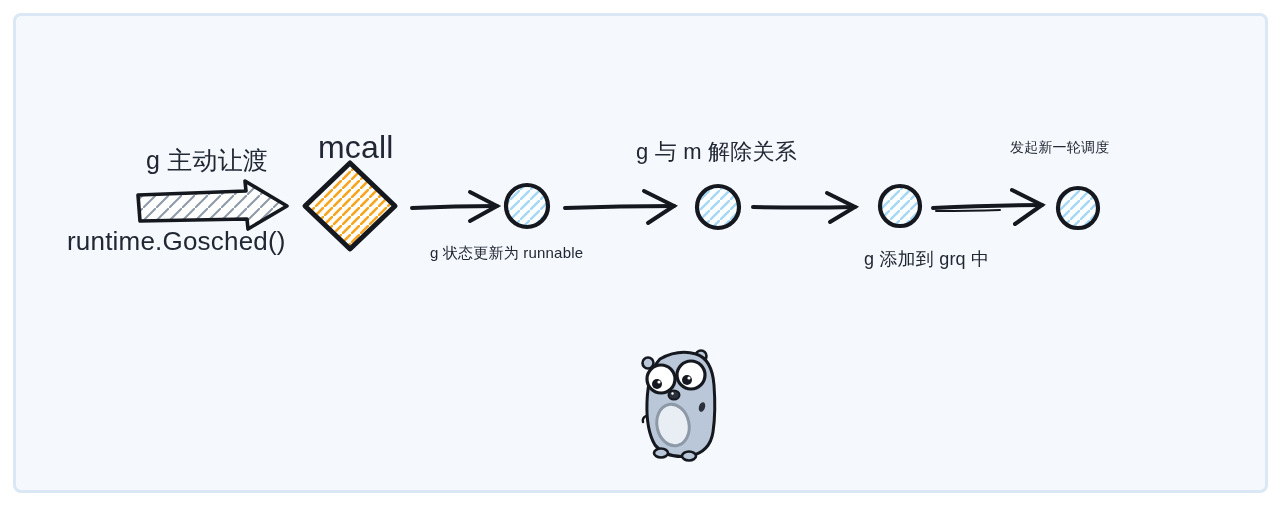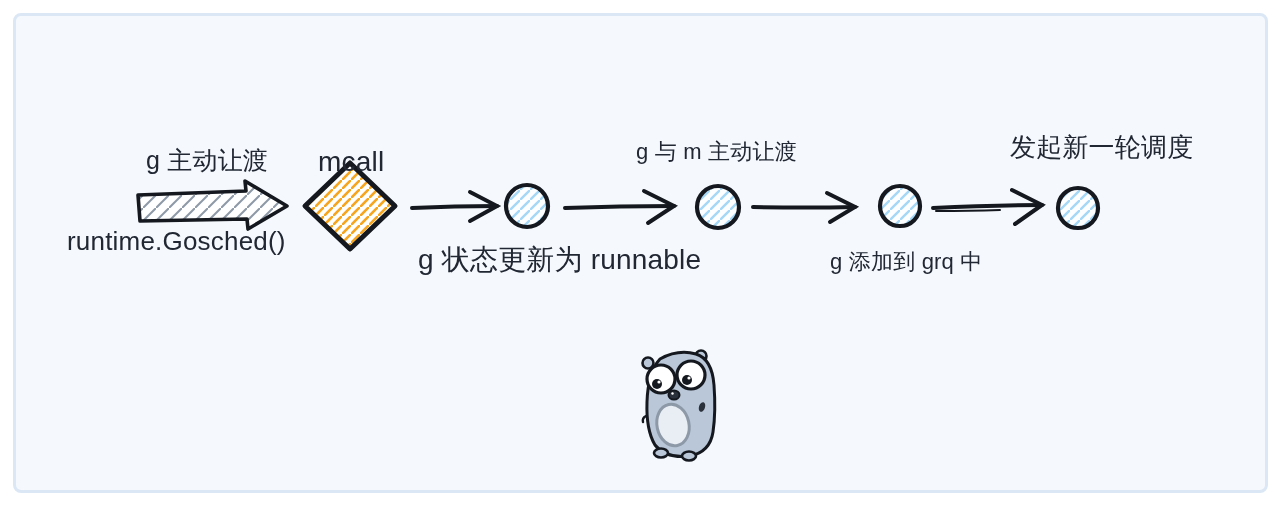--- a/index.html
+++ b/index.html
@@ -5,26 +5,26 @@
   html,body{margin:0;padding:0;background:#ffffff;}
   body{width:1280px;height:506px;position:relative;overflow:hidden;
        font-family:"Liberation Sans","DejaVu Sans",sans-serif;}
   .panel{position:absolute;left:13px;top:13px;width:1249px;height:474px;
          background:#f5f9fd;border:3px solid #dbe7f5;border-radius:8px;}
   .stage{position:absolute;left:0;top:0;width:1280px;height:506px;}
   svg.diagram{position:absolute;left:0;top:0;}
   .label{position:absolute;color:#212733;white-space:nowrap;
          font-weight:500;letter-spacing:0.2px;line-height:1.15;}
   .lbl-yield   {left:146px;top:146px;font-size:25px;}
-  .lbl-mcall   {left:318px;top:146px;font-size:28px;}
+  .lbl-mcall   {left:318px;top:129px;font-size:32px;}
   .lbl-gosched {left:67px; top:227px;font-size:26px;}
-  .lbl-runnable{left:418px;top:244px;font-size:28px;}
+  .lbl-runnable{left:430px;top:244px;font-size:15px;}
   .lbl-detach  {left:636px;top:139px;font-size:22px;}
-  .lbl-grq     {left:830px;top:249px;font-size:22px;}
-  .lbl-resched {left:1010px;top:133px;font-size:26px;text-align:center;}
+  .lbl-grq     {left:864px;top:249px;font-size:18px;}
+  .lbl-resched {left:1010px;top:139px;font-size:14px;text-align:center;}
   .lbl-executor{left:435px;top:377px;font-size:41px;font-weight:500;}
 </style>
 </head>
 <body>
 
 <div class="stage">
   <div class="panel"></div>
 
   <svg class="diagram" width="1280" height="506" viewBox="0 0 1280 506">
     <defs>
@@ -103,16 +103,16 @@
 
       <ellipse cx="661" cy="453" rx="7" ry="4.5" fill="#b9c7d8" stroke="#15191f" stroke-width="2.6"></ellipse>
       <ellipse cx="689" cy="456" rx="7" ry="4.5" fill="#b9c7d8" stroke="#15191f" stroke-width="2.6"></ellipse>
     </g>
   </svg>
 
   <div class="label lbl-yield">g 主动让渡</div>
   <div class="label lbl-mcall">mcall</div>
   <div class="label lbl-gosched">runtime.Gosched()</div>
   <div class="label lbl-runnable">g 状态更新为 runnable</div>
-  <div class="label lbl-detach">g 与 m 主动让渡</div>
+  <div class="label lbl-detach">g 与 m 解除关系</div>
   <div class="label lbl-grq">g 添加到 grq 中</div>
   <div class="label lbl-resched">发起新一轮调度</div>
 </div>
 
 </body></html>

